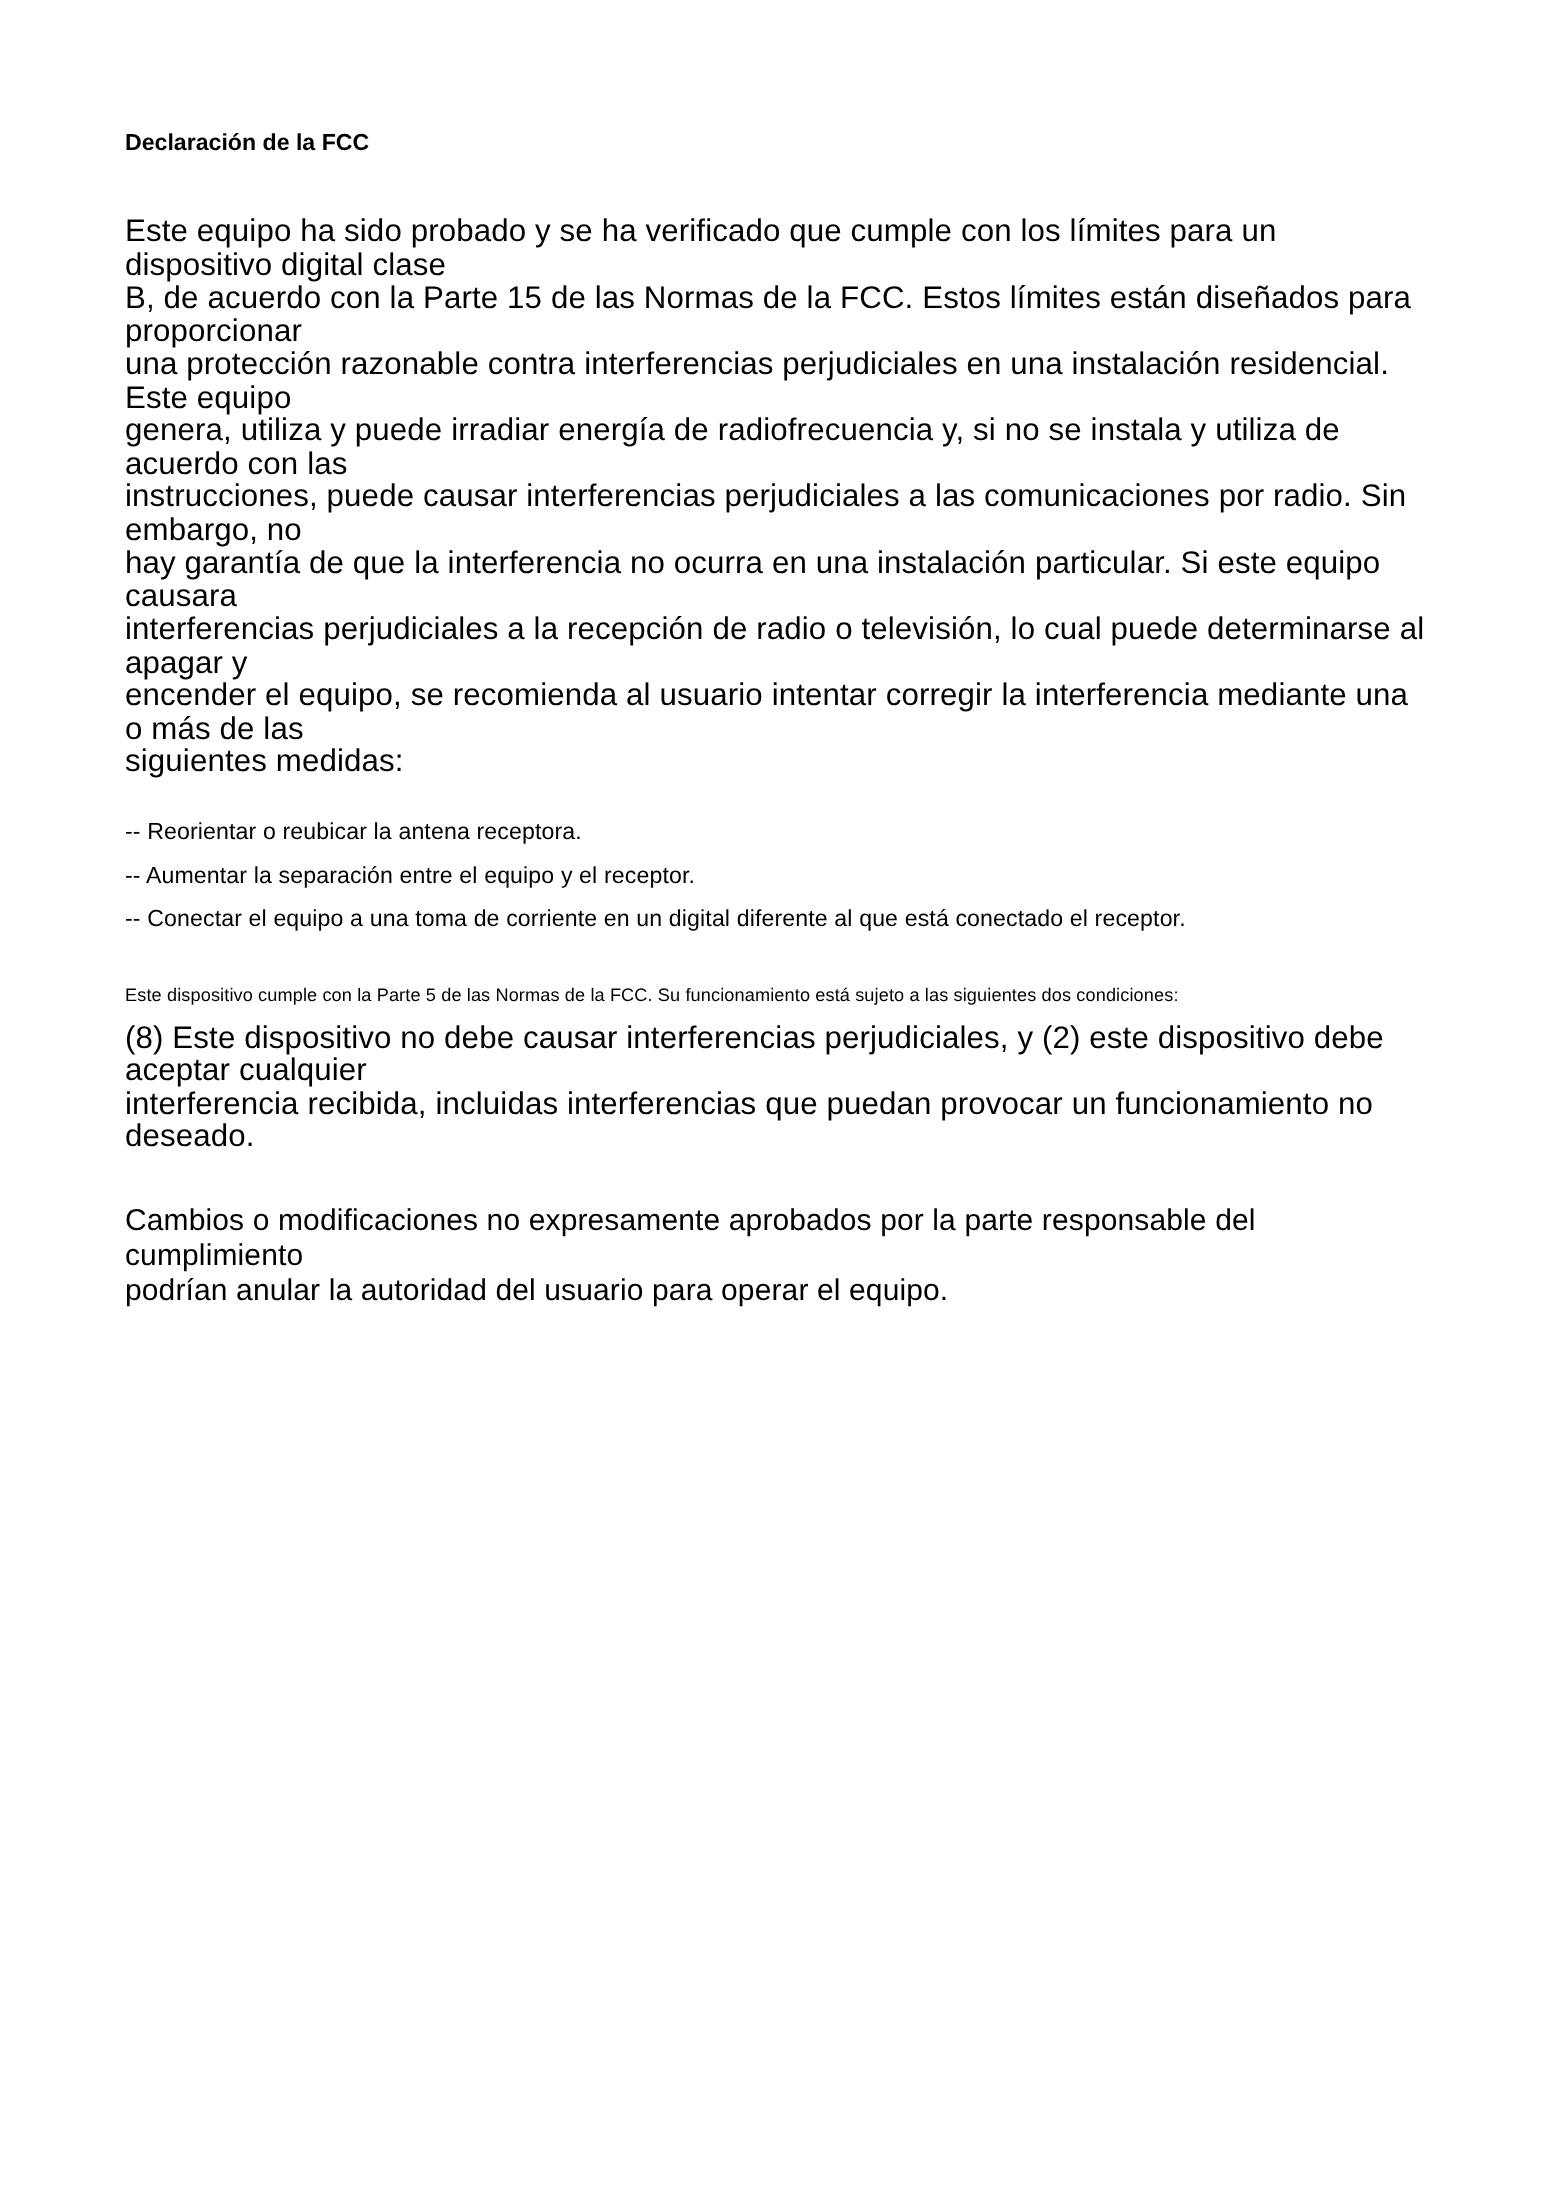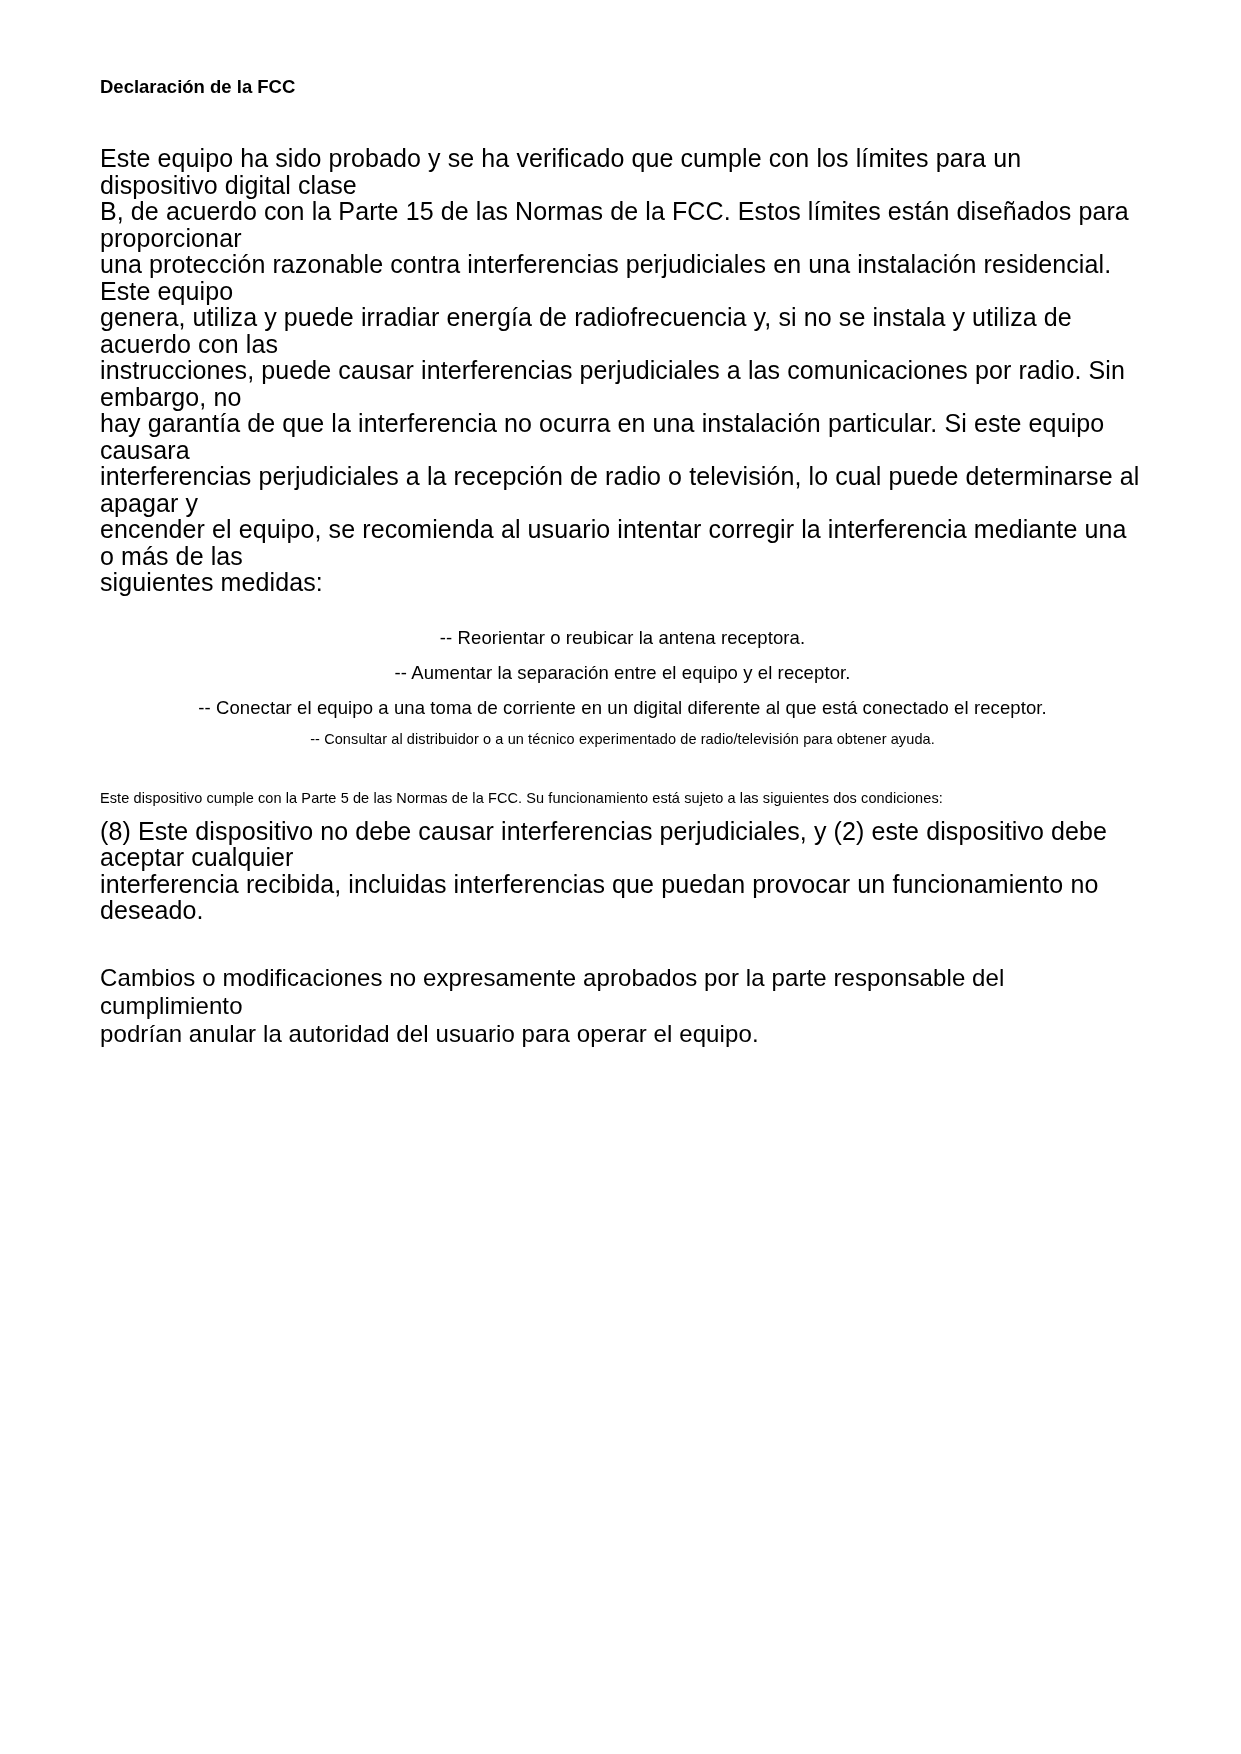--- a/index.html
+++ b/index.html
@@ -14,21 +14,21 @@
     background: #ffffff;
     overflow: hidden;
     font-family: "Liberation Sans", sans-serif;
     color: #000000;
   }
   .content {
     position: absolute;
     top: 0;
     left: 100px;
     width: 1045px;
-    padding-top: 75px;
+    padding-top: 102px;
   }
   .doc-title {
     font-size: 18.5px;
     line-height: 23px;
     font-weight: bold;
     margin: 0;
   }
   .body-par {
     font-size: 25px;
     line-height: 26.5px;
@@ -40,21 +40,20 @@
     margin-top: 47px;
   }
   .measures {
     margin-top: 29px;
   }
   .measure {
     font-size: 18.5px;
     line-height: 26px;
     margin: 0 0 9px 0;
     letter-spacing: 0.1px;
-    text-align: center;
   }
   .small-text {
     font-size: 14.5px;
     line-height: 19px;
     letter-spacing: 0.1px;
   }
   .measure.small-text {
     margin-top: 9px;
   }
   .compliance-note {
@@ -87,21 +86,20 @@
 instrucciones, puede causar interferencias perjudiciales a las comunicaciones por radio. Sin embargo, no
 hay garantía de que la interferencia no ocurra en una instalación particular. Si este equipo causara
 interferencias perjudiciales a la recepción de radio o televisión, lo cual puede determinarse al apagar y
 encender el equipo, se recomienda al usuario intentar corregir la interferencia mediante una o más de las
 siguientes medidas:</p>
 
     <div class="measures">
       <p class="measure">-- Reorientar o reubicar la antena receptora.</p>
       <p class="measure">-- Aumentar la separación entre el equipo y el receptor.</p>
       <p class="measure">-- Conectar el equipo a una toma de corriente en un digital diferente al que está conectado el receptor.</p>
-      <p class="measure small-text">-- Consultar al distribuidor o a un técnico experimentado de radio/televisión para obtener ayuda.</p>
     </div>
 
     <p class="small-text compliance-note">Este dispositivo cumple con la Parte 5 de las Normas de la FCC. Su funcionamiento está sujeto a las siguientes dos condiciones:</p>
 
     <p class="body-par conditions">(8) Este dispositivo no debe causar interferencias perjudiciales, y (2) este dispositivo debe aceptar cualquier
 interferencia recibida, incluidas interferencias que puedan provocar un funcionamiento no deseado.</p>
 
     <p class="warning">Cambios o modificaciones no expresamente aprobados por la parte responsable del cumplimiento
 podrían anular la autoridad del usuario para operar el equipo.</p>
 

